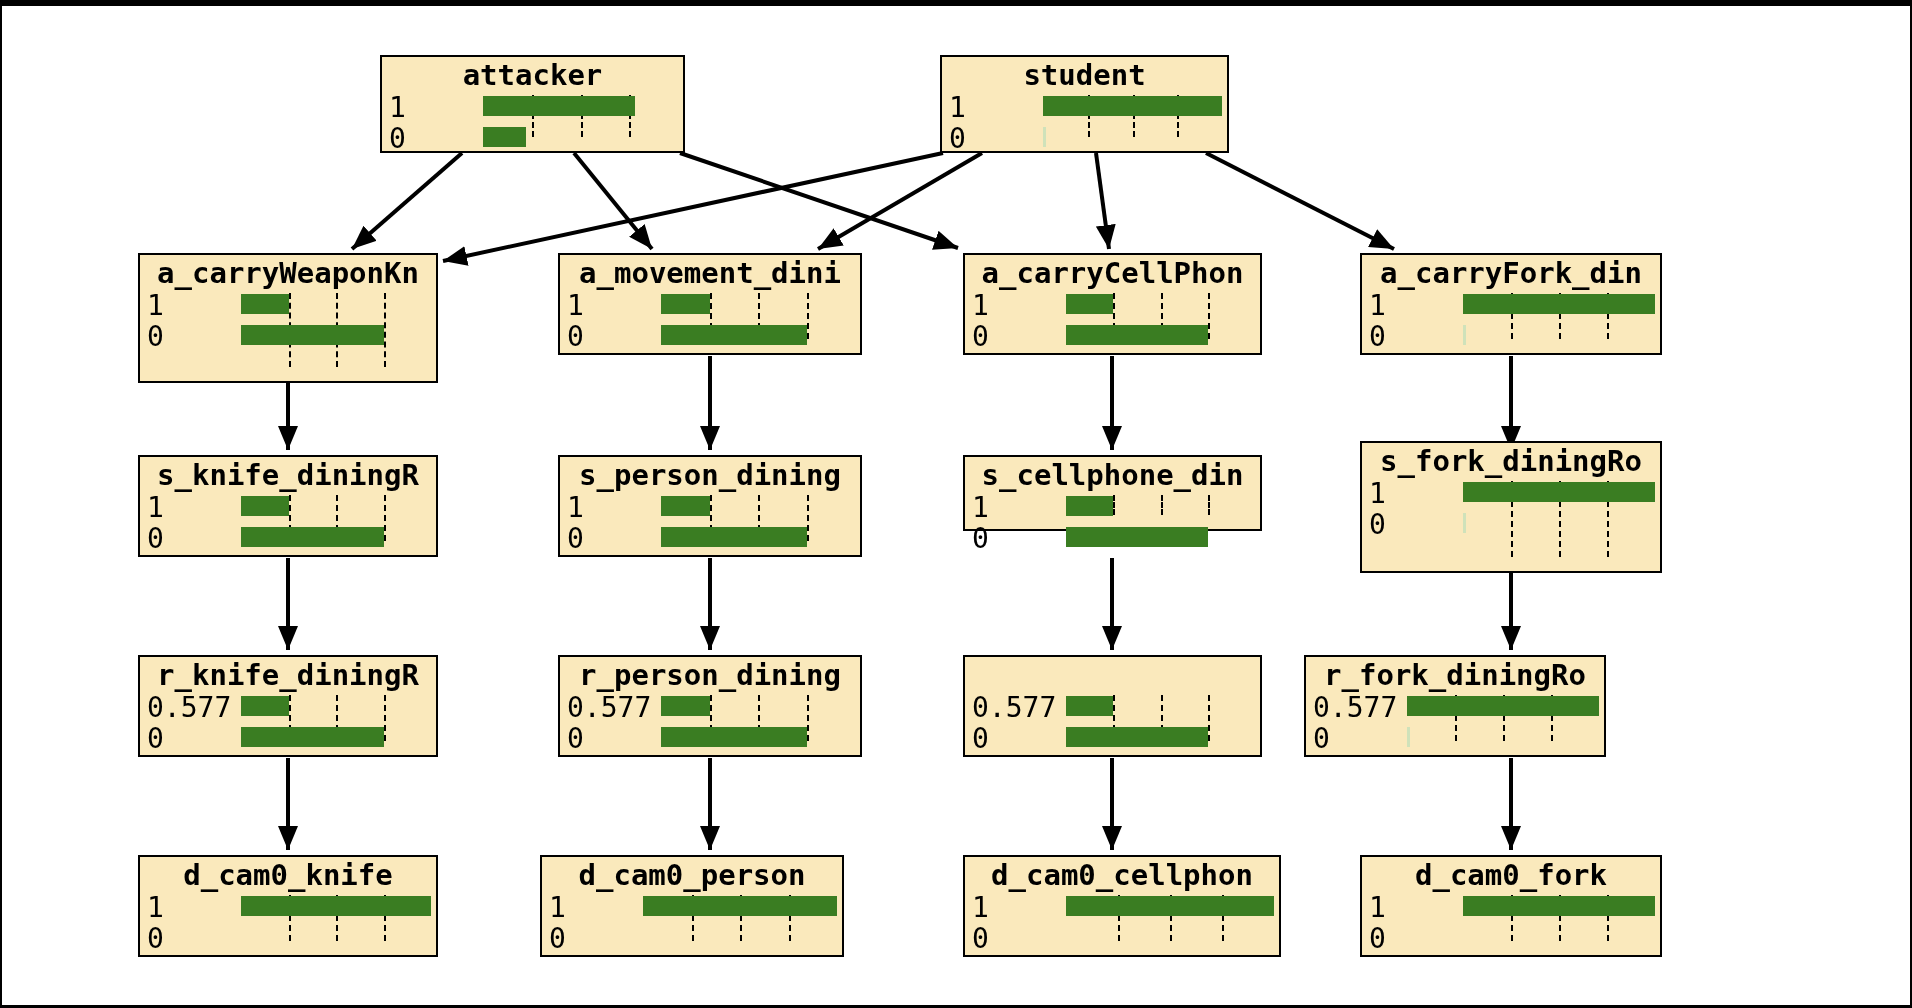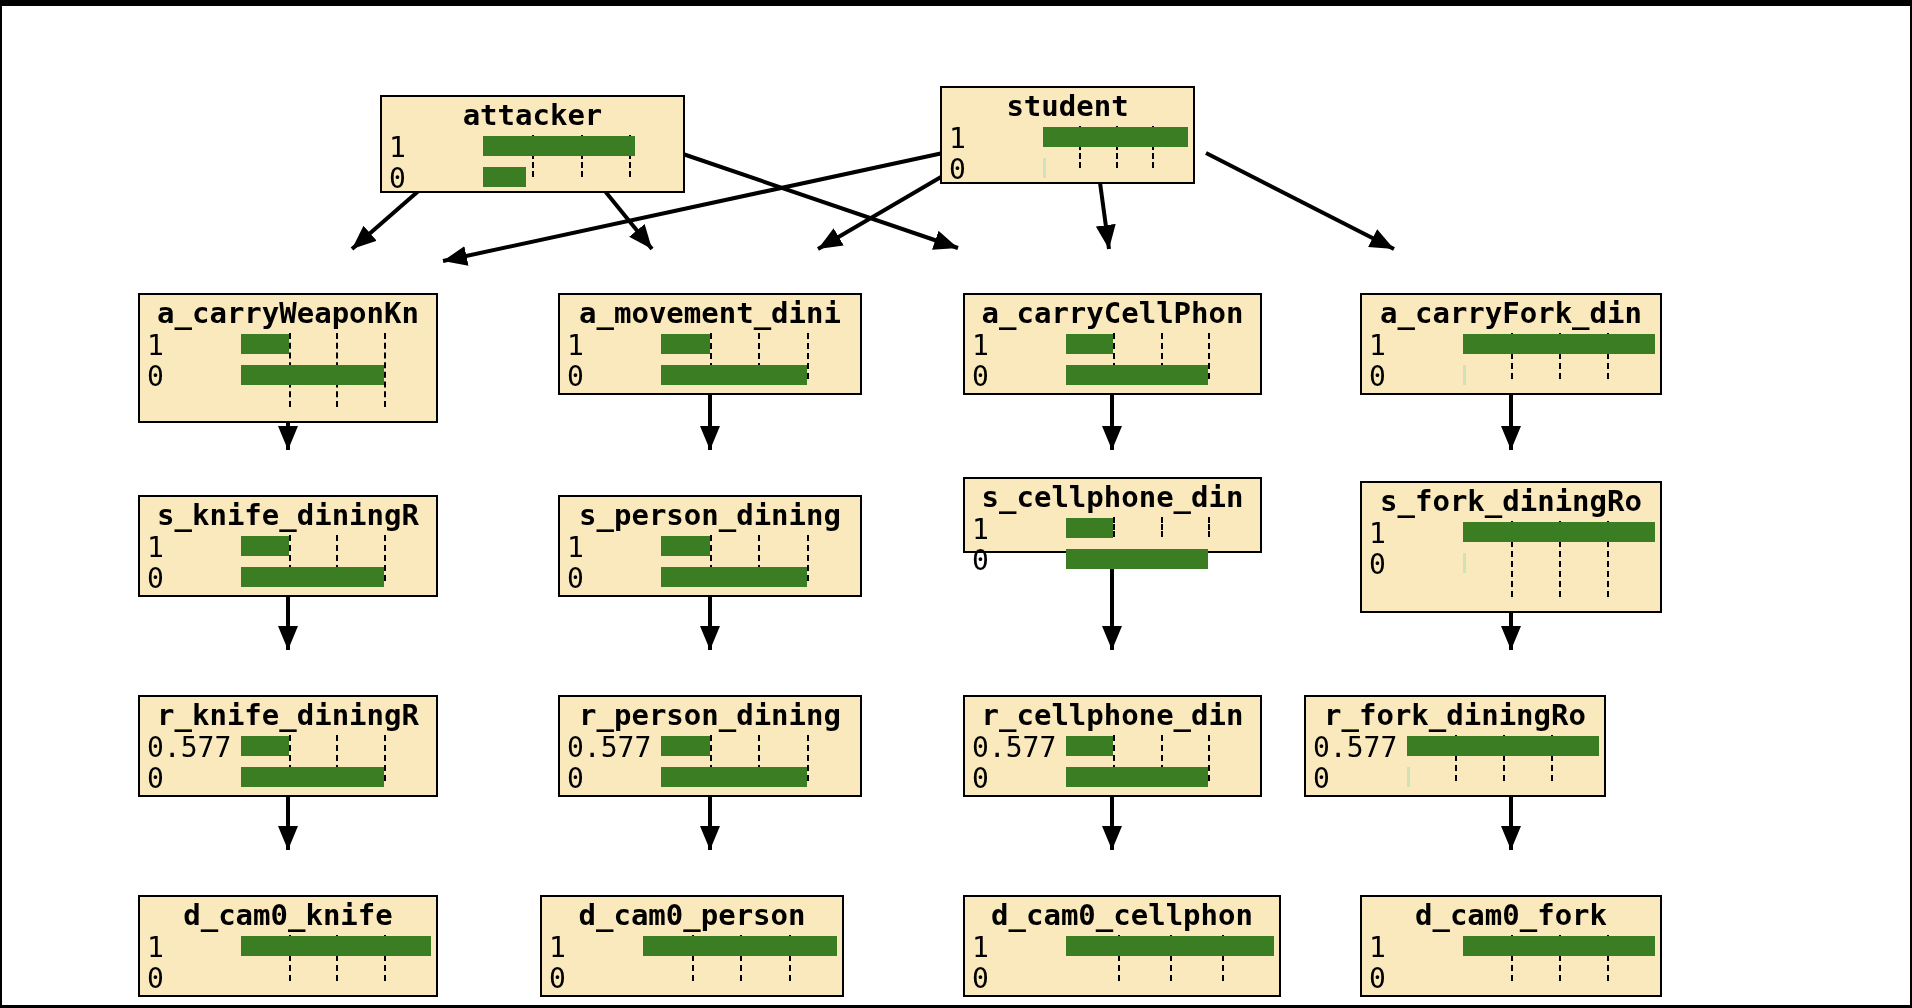--- a/index.html
+++ b/index.html
@@ -2,21 +2,21 @@
 <html><head>
 <meta charset="utf-8">
 <style>
   html,body{margin:0;padding:0;background:#fff;}
   #canvas{position:relative;width:1912px;height:1008px;background:#ffffff;overflow:hidden;
           font-family:"DejaVu Sans Mono","Liberation Mono",monospace;}
   .frame{position:absolute;left:0;top:0;right:0;bottom:0;
          border-top:6px solid #000;border-bottom:3px solid #000;
          border-left:2px solid #000;border-right:2px solid #000;z-index:0;}
   #edges{position:absolute;left:0;top:0;width:1912px;height:1008px;z-index:1;}
-  .node{position:absolute;background:#FAE9BC;border:2.5px solid #000;box-sizing:border-box;z-index:2;margin-top:40px;}
+  .node{position:absolute;background:#FAE9BC;border:2.5px solid #000;box-sizing:border-box;z-index:2;}
   .ntitle{position:absolute;left:0;right:0;top:2px;height:34px;text-align:center;
           font-weight:bold;font-size:29px;line-height:33px;color:#000;white-space:nowrap;}
   .plabel{position:absolute;left:7px;font-size:28px;line-height:28px;color:#000;}
   .plabel.r1{top:37px;}
   .plabel.r0{top:68px;}
   .bar-area{position:absolute;left:101px;right:5px;top:36px;bottom:4px;}
   .gl{position:absolute;top:2px;bottom:10px;width:0;border-left:2.5px dashed #000;z-index:1;}
   .g25{left:25%;} .g50{left:50%;} .g75{left:75%;}
   .pbar{position:absolute;left:0;height:20px;background:#3A7D22;z-index:2;}
   .pbar.r1{top:3px;}
@@ -62,21 +62,21 @@
     <div class="plabel r1">1</div>
     <div class="plabel r0">0</div>
     <div class="bar-area">
       <div class="gl g25"></div>
         <div class="gl g50"></div>
         <div class="gl g75"></div>
       <div class="pbar r1" style="width: 78%;"></div>
       <div class="pbar r0" style="width: 22%;"></div>
     </div>
   </div>
-  <div class="node" style="left:940px;top:46px;width:255px;height:98px">
+  <div class="node" style="left:940px;top:55px;width:289px;height:98px">
     <div class="ntitle">student</div>
     <div class="plabel r1">1</div>
     <div class="plabel r0">0</div>
     <div class="bar-area">
       <div class="gl g25"></div>
         <div class="gl g50"></div>
         <div class="gl g75"></div>
       <div class="pbar r1" style="width: 100%;"></div>
       <div class="pbar r0" style="width: 3px; background: rgb(207, 226, 186);"></div>
     </div>
@@ -148,21 +148,21 @@
     <div class="plabel r1">1</div>
     <div class="plabel r0">0</div>
     <div class="bar-area">
       <div class="gl g25"></div>
         <div class="gl g50"></div>
         <div class="gl g75"></div>
       <div class="pbar r1" style="width: 25%;"></div>
       <div class="pbar r0" style="width: 75%;"></div>
     </div>
   </div>
-  <div class="node" style="left:963px;top:437px;width:299px;height:76px">
+  <div class="node" style="left:963px;top:455px;width:299px;height:76px">
     <div class="ntitle">s_cellphone_din</div>
     <div class="plabel r1">1</div>
     <div class="plabel r0">0</div>
     <div class="bar-area">
       <div class="gl g25"></div>
         <div class="gl g50"></div>
         <div class="gl g75"></div>
       <div class="pbar r1" style="width: 25%;"></div>
       <div class="pbar r0" style="width: 75%;"></div>
     </div>
@@ -198,21 +198,20 @@
     <div class="plabel r0">0</div>
     <div class="bar-area">
       <div class="gl g25"></div>
         <div class="gl g50"></div>
         <div class="gl g75"></div>
       <div class="pbar r1" style="width: 25%;"></div>
       <div class="pbar r0" style="width: 75%;"></div>
     </div>
   </div>
   <div class="node" style="left:963px;top:655px;width:299px;height:102px">
-    <div class="ntitle">r_cellphone_din</div>
     <div class="plabel r1">0.577</div>
     <div class="plabel r0">0</div>
     <div class="bar-area">
       <div class="gl g25"></div>
         <div class="gl g50"></div>
         <div class="gl g75"></div>
       <div class="pbar r1" style="width: 25%;"></div>
       <div class="pbar r0" style="width: 75%;"></div>
     </div>
   </div>

